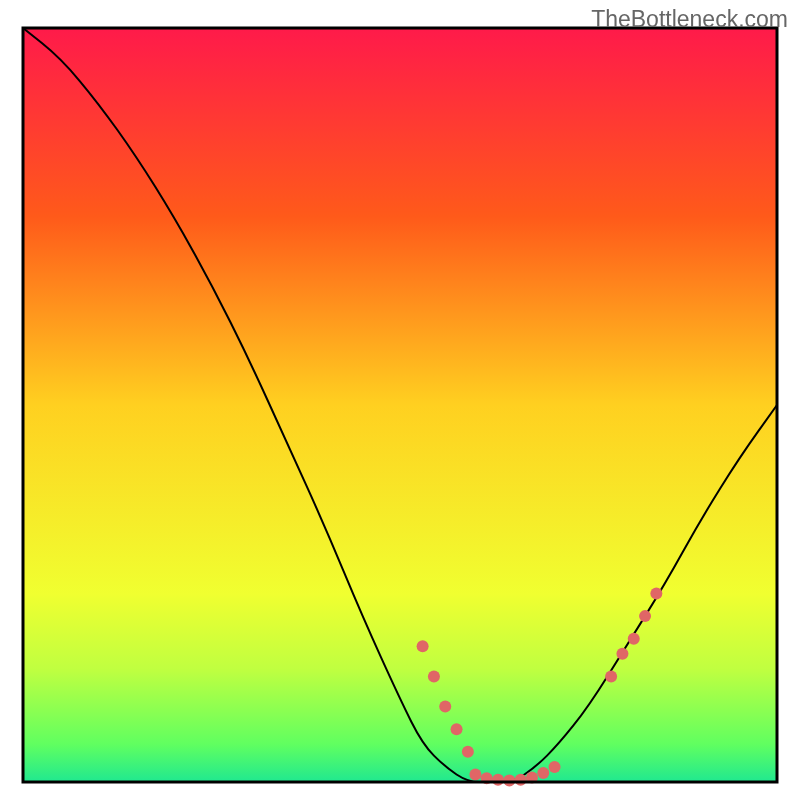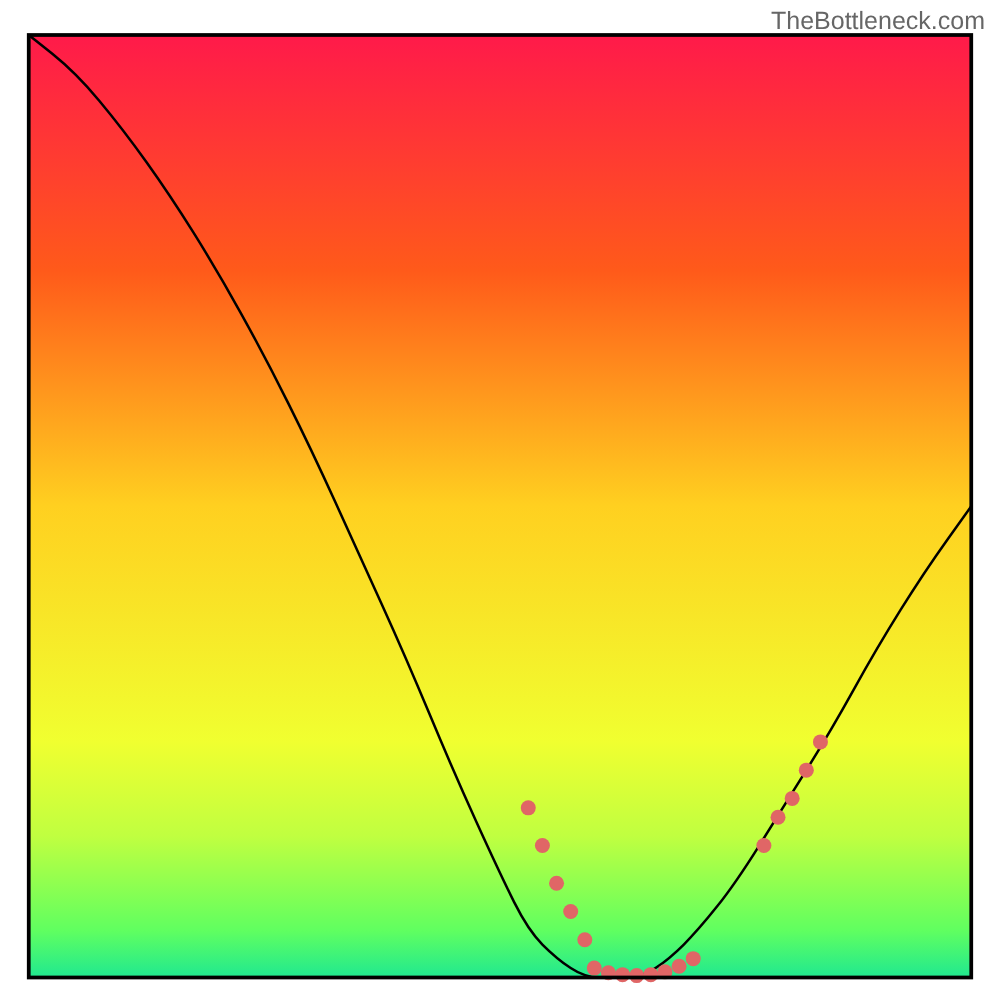--- a/index.html
+++ b/index.html
@@ -10,21 +10,21 @@
   }
   .chart-container {
     width: 800px;
     height: 800px;
     position: relative;
   }
   .watermark {
     position: absolute;
     top: 6px;
     right: 12px;
-    font-size: 20px;
+    font-size: 23px;
     color: #666666;
     font-weight: normal;
     z-index: 10;
   }
   svg {
     display: block;
   }
 </style>
 </head>
 <body>

